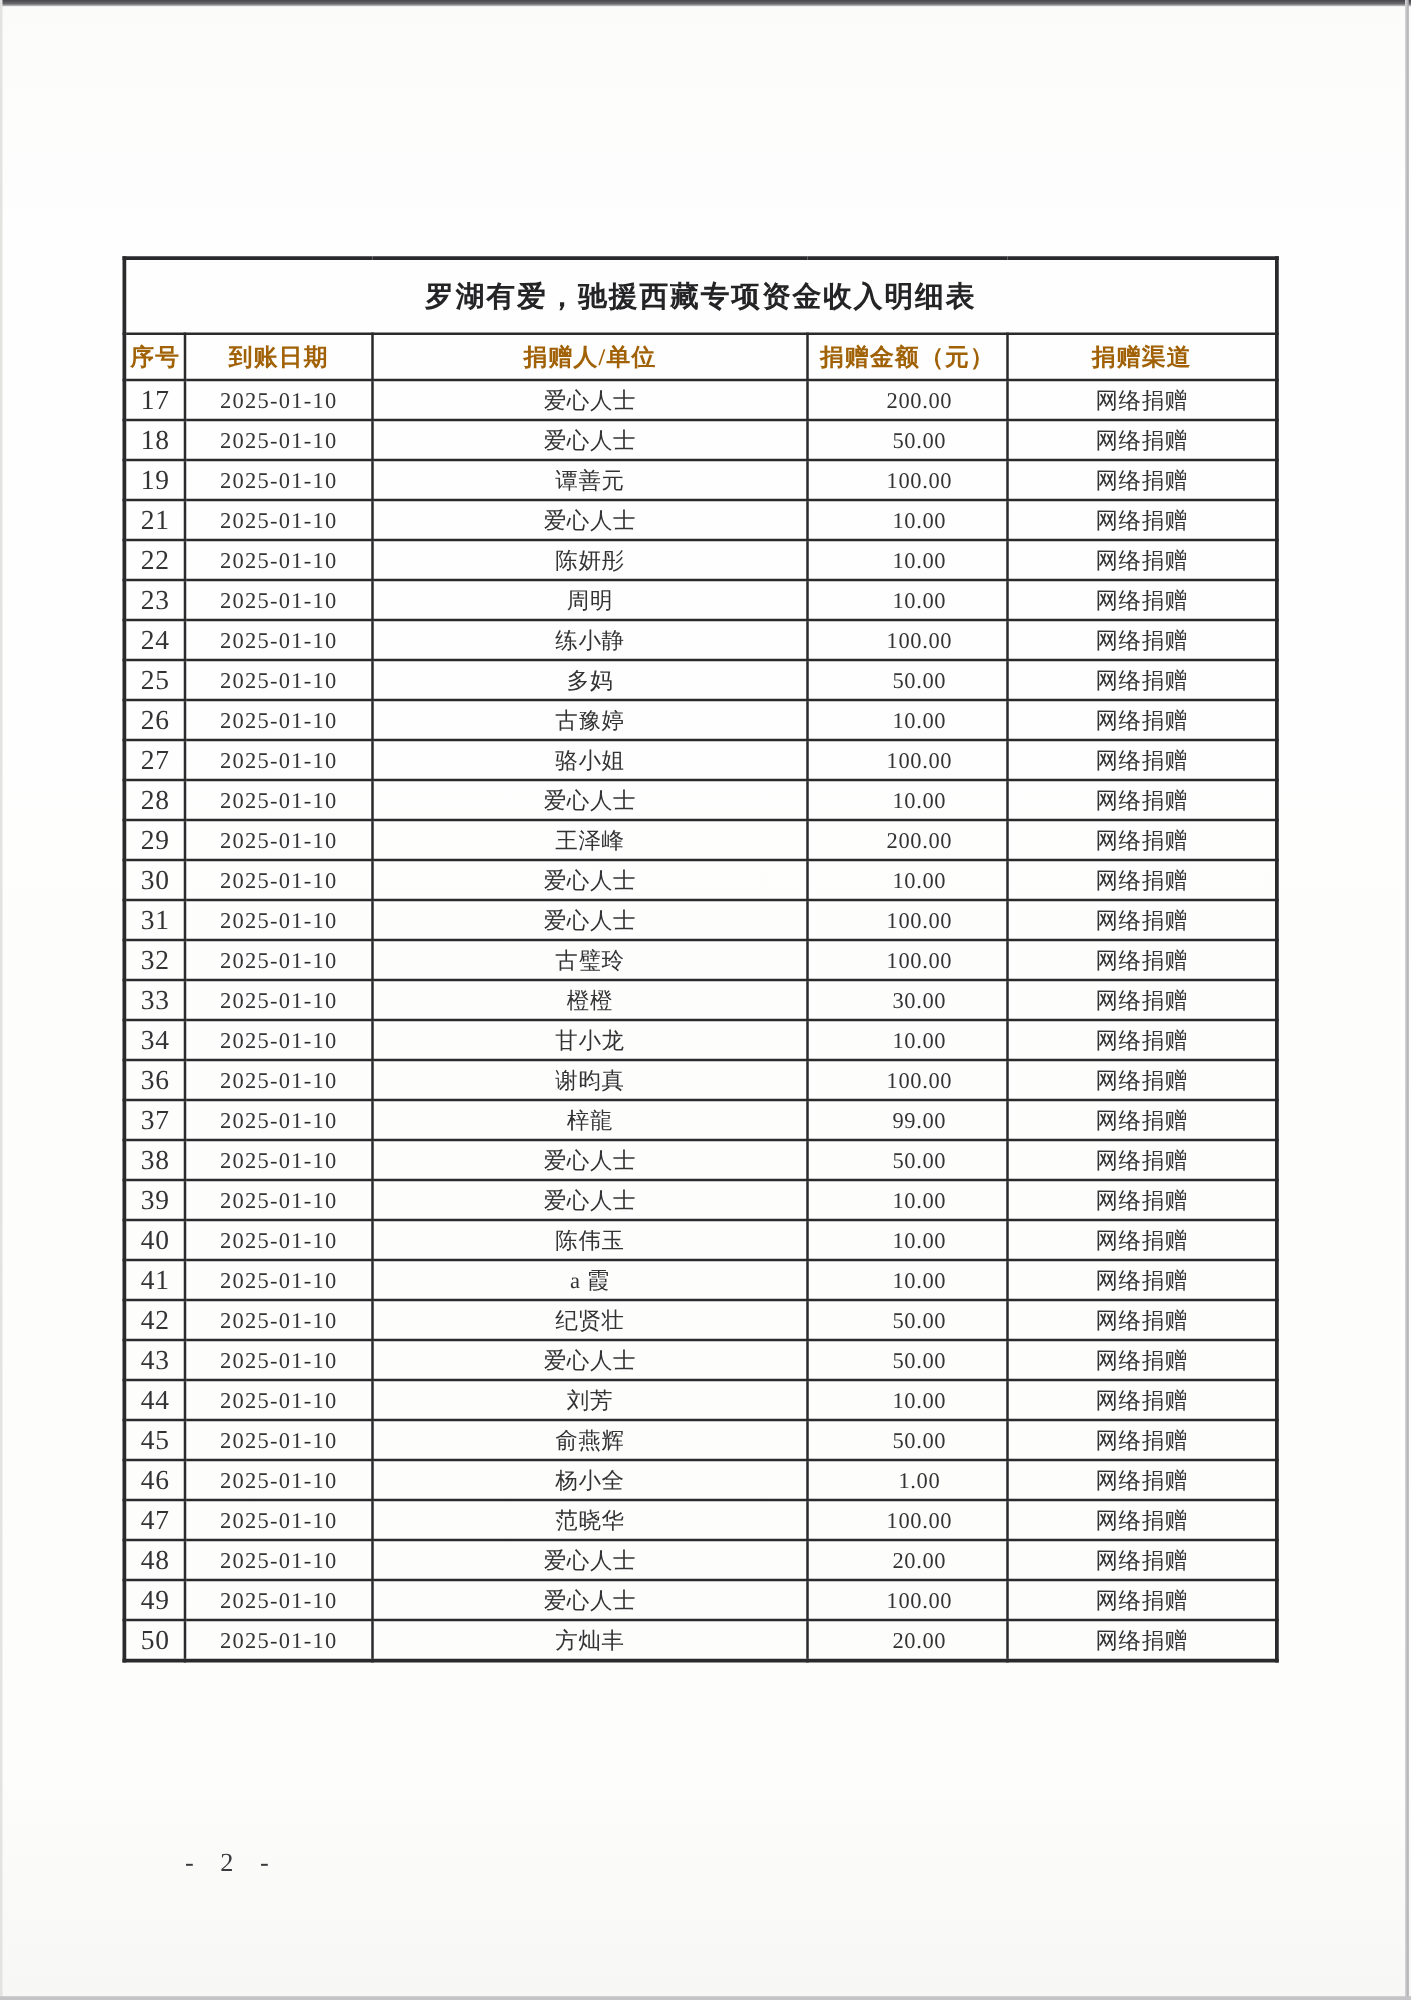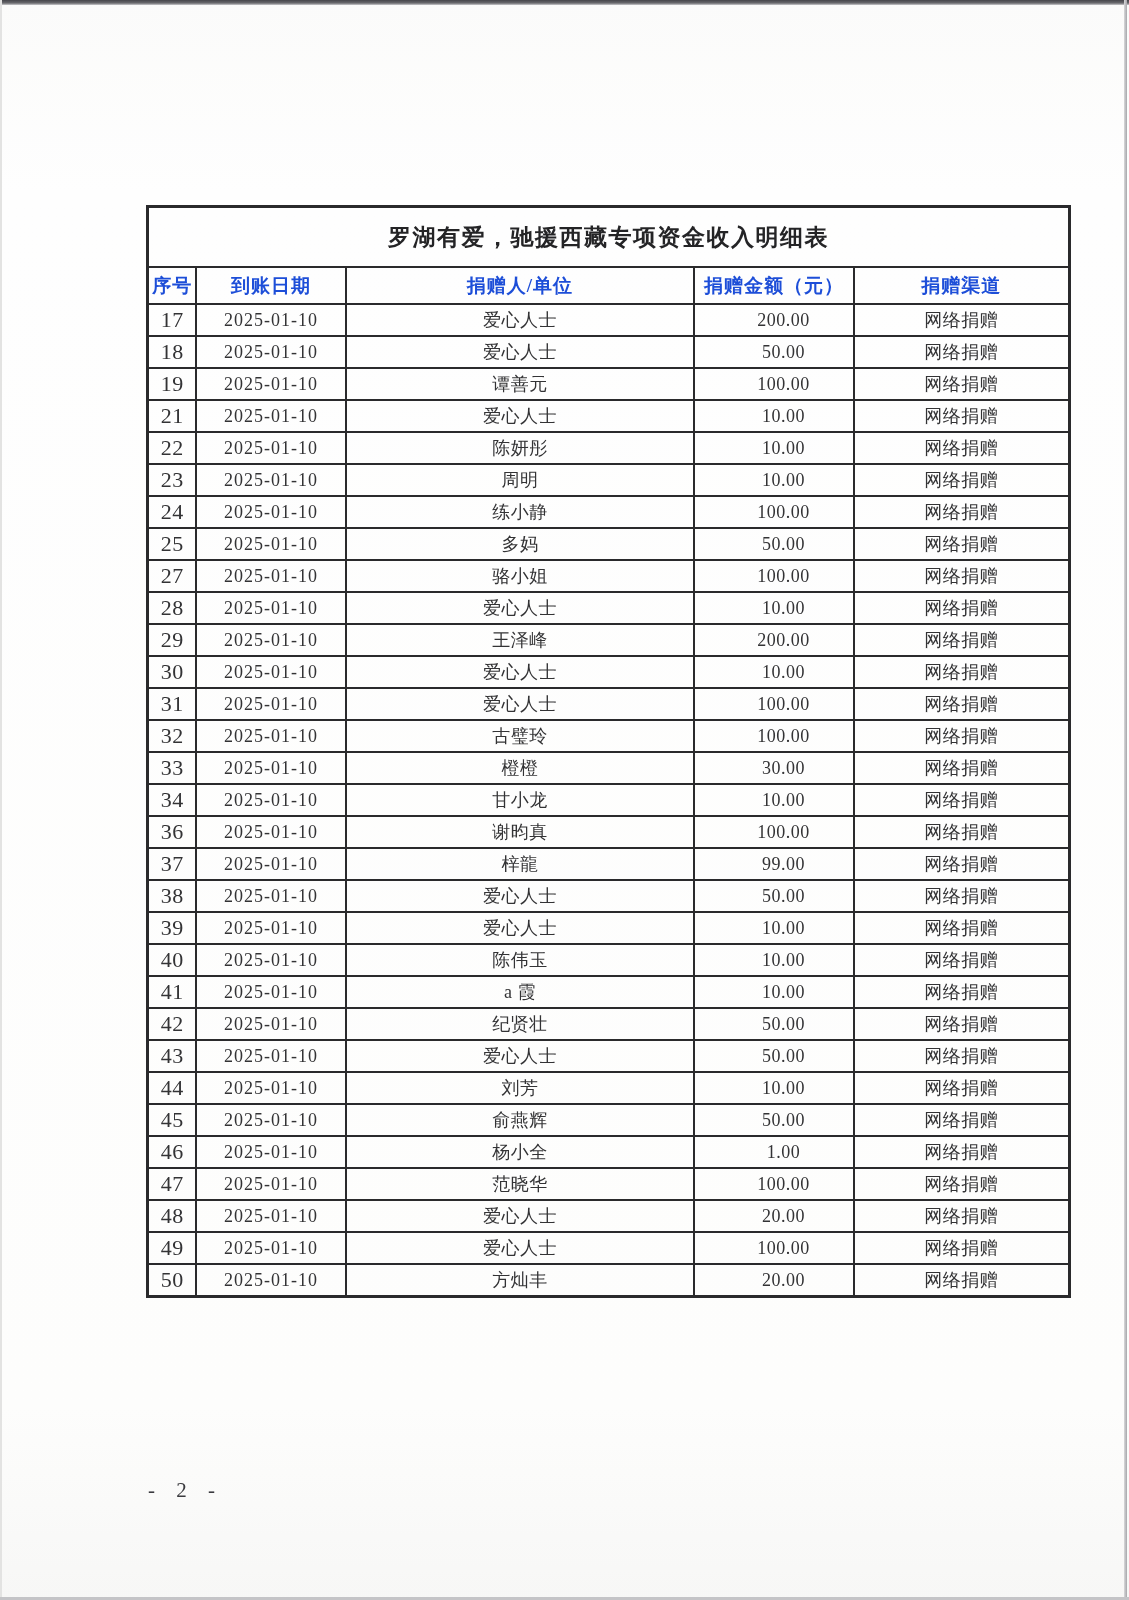--- a/index.html
+++ b/index.html
@@ -33,21 +33,20 @@
     background: #e3e3e2;
   }
 
   table.donation-table {
     position: absolute;
     left: 98px;
     top: 205px;
     width: 925px;
     border-collapse: collapse;
     table-layout: fixed;
-    margin-left: 48px;
   }
   table.donation-table, table.donation-table th, table.donation-table td {
     border: 2px solid #2a2a2c;
   }
   table.donation-table { border-width: 3px; }
 
   td.title-cell {
     height: 56px;
     text-align: center;
     vertical-align: middle;
@@ -57,21 +56,21 @@
     letter-spacing: 1.5px;
     color: #242426;
   }
   th.col-header {
     height: 33px;
     text-align: center;
     vertical-align: middle;
     font-size: 19px;
     font-weight: 600;
     letter-spacing: 1px;
-    color: #1d4ed8;
+    color: #a16207;
   }
   td.cell {
     height: 28px;
     text-align: center;
     vertical-align: middle;
     font-size: 18px;
     color: #333335;
     letter-spacing: 0.5px;
     overflow: hidden;
     white-space: nowrap;
@@ -169,20 +168,27 @@
     <td class="cell cell-channel">网络捐赠</td>
   </tr>
       <tr>
     <td class="cell cell-no">25</td>
     <td class="cell cell-date">2025-01-10</td>
     <td class="cell cell-donor">多妈</td>
     <td class="cell cell-amount">50.00</td>
     <td class="cell cell-channel">网络捐赠</td>
   </tr>
       <tr>
+    <td class="cell cell-no">26</td>
+    <td class="cell cell-date">2025-01-10</td>
+    <td class="cell cell-donor">古豫婷</td>
+    <td class="cell cell-amount">10.00</td>
+    <td class="cell cell-channel">网络捐赠</td>
+  </tr>
+      <tr>
     <td class="cell cell-no">27</td>
     <td class="cell cell-date">2025-01-10</td>
     <td class="cell cell-donor">骆小姐</td>
     <td class="cell cell-amount">100.00</td>
     <td class="cell cell-channel">网络捐赠</td>
   </tr>
       <tr>
     <td class="cell cell-no">28</td>
     <td class="cell cell-date">2025-01-10</td>
     <td class="cell cell-donor">爱心人士</td>

